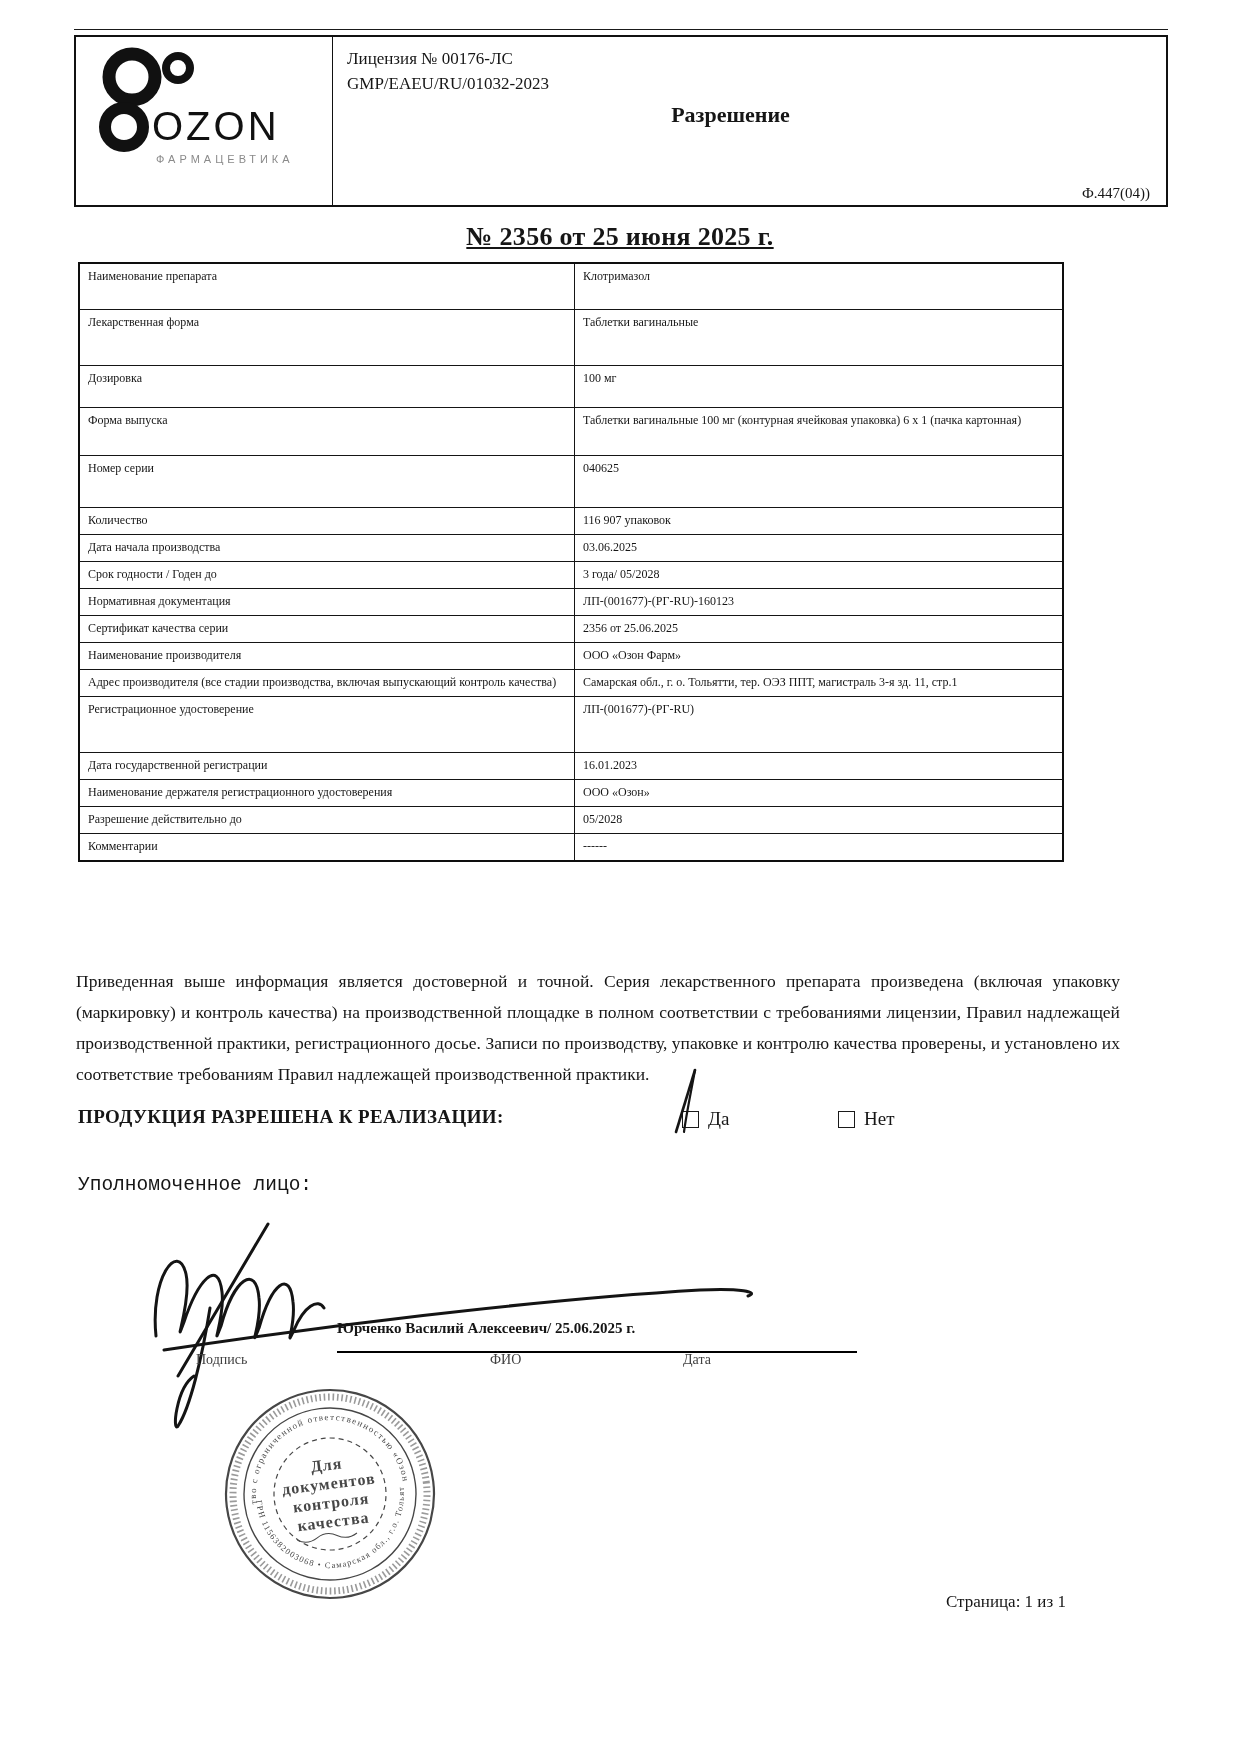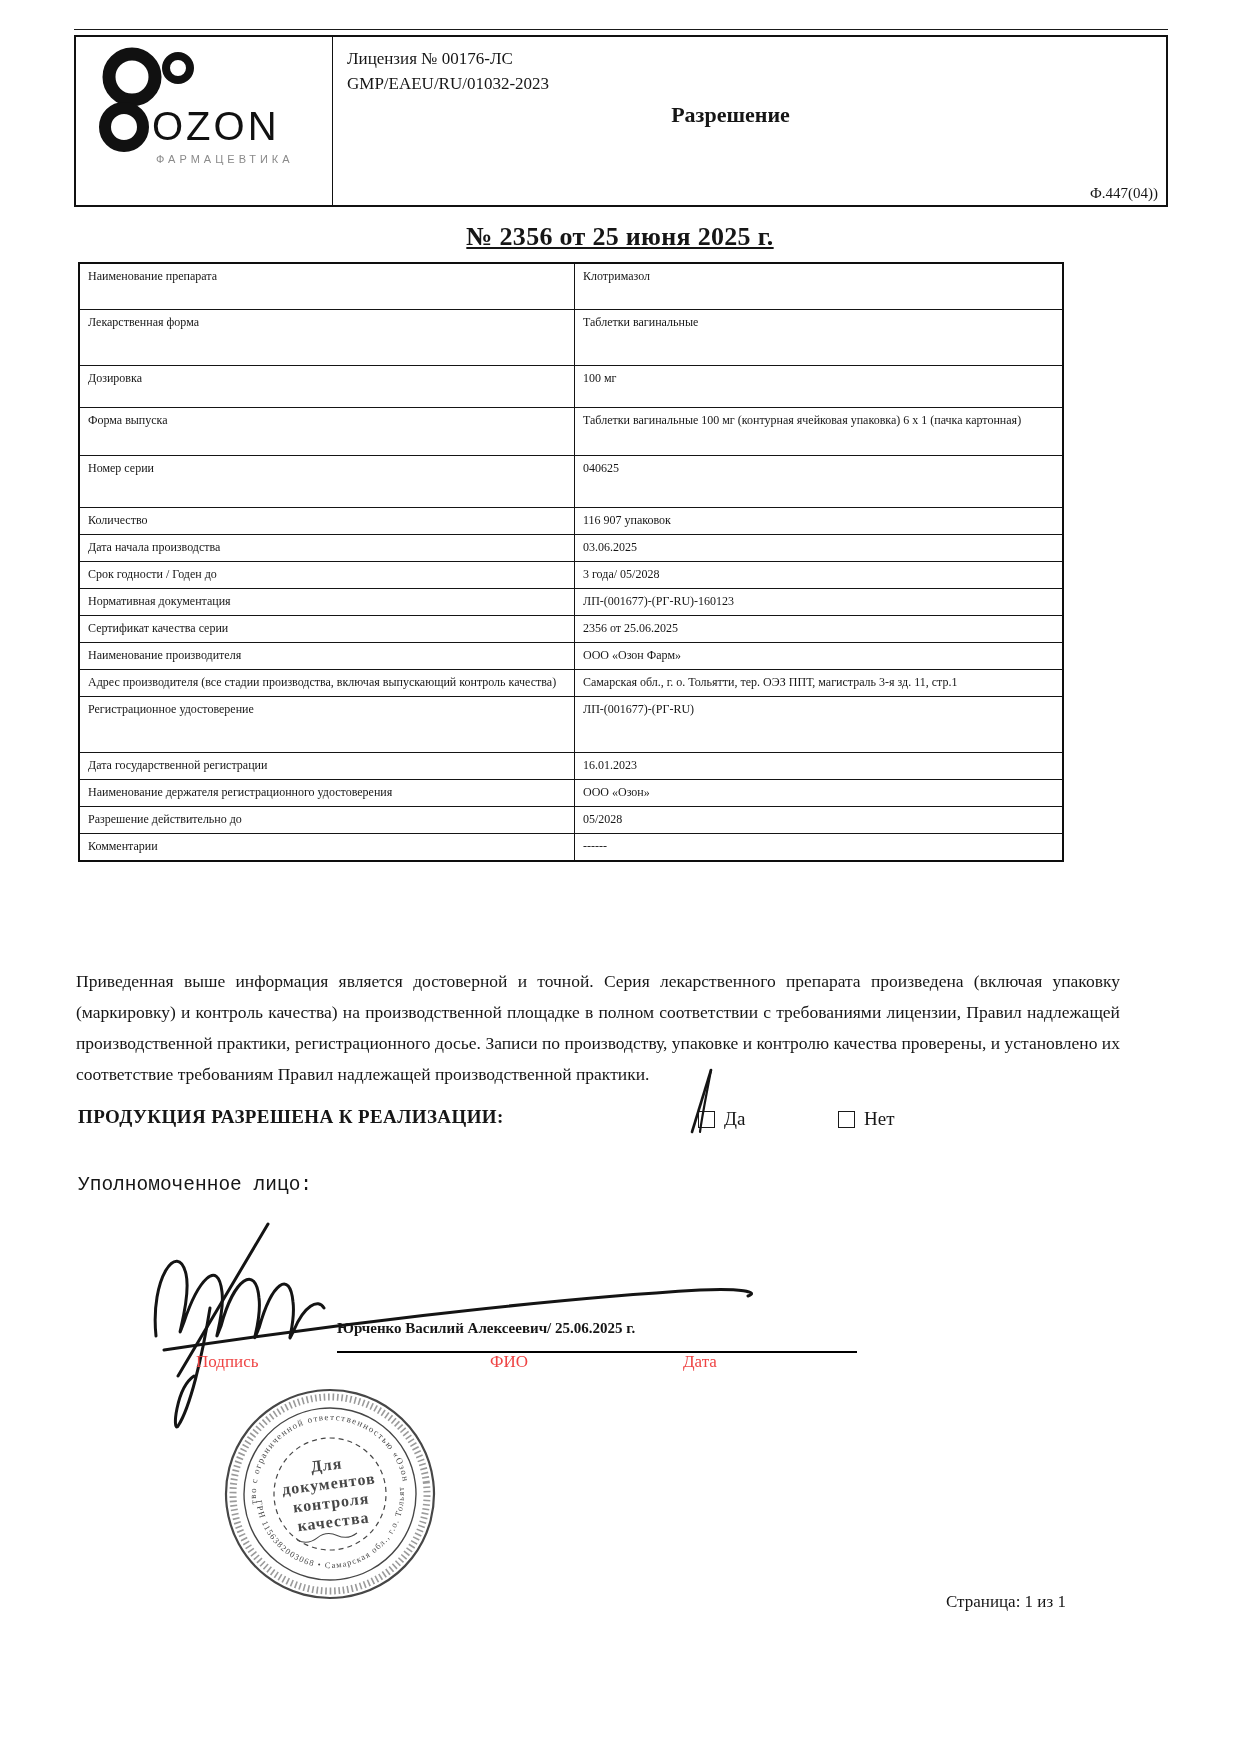--- a/index.html
+++ b/index.html
@@ -13,21 +13,21 @@
   .header-box{
     position:absolute;left:74px;top:35px;width:1094px;height:172px;
     border:2.5px solid #111;display:flex;box-sizing:border-box;
   }
   .logo-cell{width:256px;border-right:1.6px solid #111;position:relative;}
   .header-main{flex:1;position:relative;padding:10px 0 0 14px;box-sizing:border-box;}
   .license{font-size:17px;line-height:1.45;}
   .title-wrap{text-align:center;padding-right:52px;margin-top:6px;}
   .doc-title{font-size:22px;font-weight:bold;margin:0;}
   .doc-subtitle{font-size:20px;font-weight:bold;margin:4px 0 0 0;}
-  .form-code{position:absolute;right:8px;bottom:3px;font-size:15px;}
+  .form-code{position:absolute;right:16px;bottom:3px;font-size:15px;}
   
   .doc-number{
     position:absolute;left:0;top:222px;width:1240px;text-align:center;
     font-size:26px;font-weight:bold;text-decoration:underline;letter-spacing:.3px;
   }
   
   .tbl{
     position:absolute;left:78px;top:262px;width:986px;
     border-collapse:collapse;border:2.5px solid #0e0e0e;table-layout:fixed;
   }
@@ -46,33 +46,33 @@
   .tbl tr:nth-of-type(18) td{height:42px;}
   
   .statement{
     position:absolute;left:76px;top:948px;width:1044px;
     font-size:17.5px;line-height:1.78;text-align:justify;
   }
   
   .release-row{position:absolute;left:0;top:1098px;width:1240px;height:50px;}
   .release-label{position:absolute;left:78px;top:8px;font-size:19px;font-weight:bold;letter-spacing:.4px;}
   .chk{position:absolute;top:10px;display:flex;align-items:center;gap:9px;font-size:19px;}
-  .chk-yes{left:698px;justify-content:center;}
+  .chk-yes{left:682px;justify-content:center;}
   .chk-no{left:838px;}
   .chk-box{width:15px;height:15px;border:1.8px solid #1a1a1a;display:inline-block;position:relative;}
   .tick-svg{position:absolute;left:-14px;top:-46px;pointer-events:none;}
   
   .authorized-label{position:absolute;left:78px;top:1174px;font-size:19.5px;font-family:Liberation Mono, monospace;}
   .sig-svg{position:absolute;left:60px;top:1208px;pointer-events:none;}
   .name-line{
     position:absolute;left:337px;top:1320px;width:520px;
     border-bottom:2.2px solid #000;padding-bottom:14px;
     font-size:15px;font-weight:bold;white-space:nowrap;
   }
-  .caption{position:absolute;top:1352px;font-size:17px;color:#ef4444;}
+  .caption{position:absolute;top:1352px;font-size:14px;color:#404040;}
   .cap-sign{left:196px;}
   .cap-name{left:490px;}
   .cap-date{left:683px;}
   
   .stamp{position:absolute;left:218px;top:1382px;opacity:.88;transform:rotate(-7deg);}
   
   .footer{position:absolute;left:946px;top:1592px;font-size:17px;}
 </style>
 </head>
 <body>

